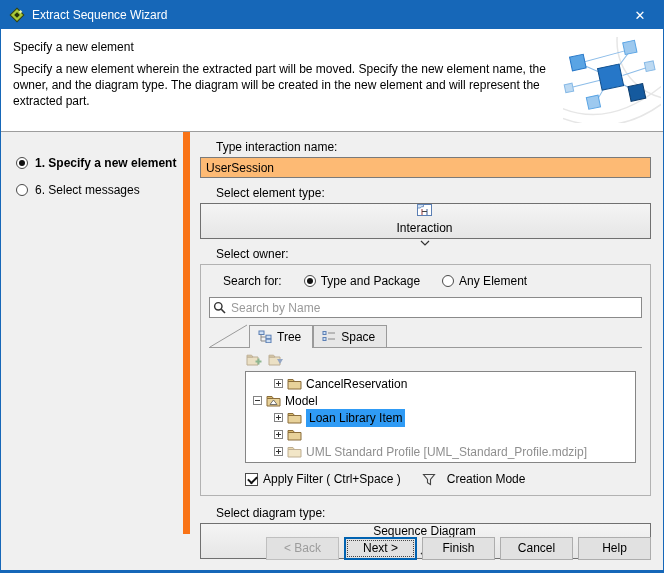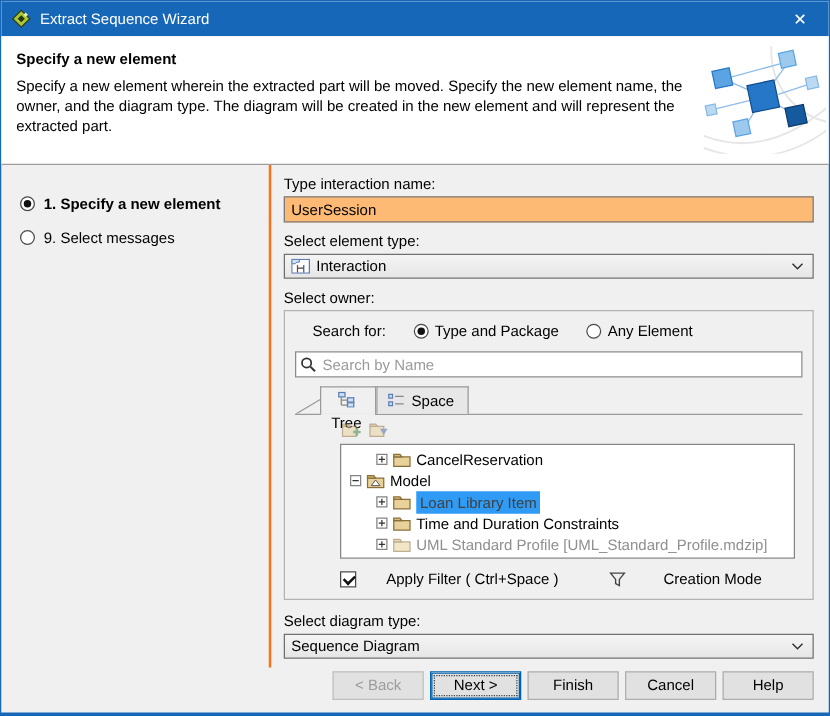--- a/index.html
+++ b/index.html
@@ -10,75 +10,75 @@
             display:flex; flex-direction:column; }
 
   
   .titlebar { height:28px; background:#1667b8; color:#fff; display:flex; align-items:center; padding-left:8px; flex:none; }
   .app-icon { width:16px; height:16px; display:inline-flex; }
   .titlebar-title { margin-left:7px; font-size:12px; }
   .close-btn { margin-left:auto; width:46px; height:28px; display:flex; align-items:center; justify-content:center; font-size:13px; cursor:default; }
 
   
   .header { position:relative; background:#fff; border-bottom:1px solid #9d9d9d; padding:11px 110px 0 12px; height:103px; flex:none; }
-  .header-title { font-weight:bold; margin-bottom:7px; }
+  .header-title { font-weight:normal; margin-bottom:7px; }
   .header-desc { width:545px; line-height:1.35; }
   .header-art { position:absolute; right:2px; top:8px; width:98px; height:86px; }
 
   
   .body { flex:1; display:flex; min-height:0; }
-  .steps-panel { width:216px; border-right:2px solid #f97316; padding:24px 0 0 15px; flex:none; }
+  .steps-panel { width:189px; border-right:7px solid #f97316; padding:24px 0 0 15px; flex:none; }
   .step-item { display:flex; align-items:center; gap:7px; margin-bottom:13px; cursor:default; }
   .step-label.bold { font-weight:bold; }
 
   .radio { width:12px; height:12px; border:1px solid #4a4a4a; border-radius:50%; background:#fff; display:inline-block; position:relative; flex:none; }
   .radio.sel::after { content:''; position:absolute; left:2px; top:2px; width:6px; height:6px; border-radius:50%; background:#111; }
 
   .content { flex:1; padding:8px 12px 0 10px; min-width:0; }
-  .field-label { margin:0 0 3px 0; }
+  .field-label { margin:0 0 3px 16px; }
   .field-label.gap { margin-top:8px; }
   .field-label.gap-lg { margin-top:10px; }
 
   .text-input { width:100%; height:21px; border:1px solid #7a7a7a; background:#fdba74; padding:0 5px; font:inherit; }
-  .combo { height:20px; border:1px solid #707070; background:linear-gradient(#f4f4f4,#e6e6e6); display:flex; align-items:center; padding:0 7px 0 5px; gap:5px; cursor:default; }
+  .combo { height:36px; border:1px solid #707070; background:linear-gradient(#f4f4f4,#e6e6e6); display:flex; align-items:center; padding:0 7px 0 5px; gap:5px; cursor:default;flex-direction:column; }
   .combo-text { flex:1; }
   .combo-arrow { flex:none; display:inline-flex; }
 
   
   .owner-group { border:1px solid #b2b2b2; margin-top:2px; padding:8px 8px 9px 8px; }
   .search-for-row { display:flex; align-items:center; gap:22px; padding-left:14px; height:16px; }
   .radio-opt { display:flex; align-items:center; gap:5px; cursor:default; }
 
   .search-wrap { position:relative; margin-top:8px; }
   .search-icon { position:absolute; left:4px; top:4px; }
   .search-input { width:100%; height:21px; border:1px solid #8a8a8a; background:#fff; padding:0 4px 0 21px; font:inherit; }
   .search-input::placeholder { color:#9a9a9a; opacity:1; }
 
   .tabs-row { display:flex; align-items:flex-end; margin-top:7px; border-bottom:1px solid #9a9a9a; padding-left:2px; position:relative; height:23px; }
   .tab-slant { position:absolute; left:0; bottom:0; }
   .tab { display:flex; align-items:center; gap:5px; padding:3px 11px 3px 8px; border:1px solid #9a9a9a; border-bottom:none; background:#e7e7e7; margin-bottom:0; height:22px; cursor:default; }
   .tab.active { background:#f0f0f0; position:relative; }
   .tab.active::after { content:''; position:absolute; left:0; right:0; bottom:-1px; height:1px; background:#f0f0f0; }
-  .tabs-row .tab:first-of-type { margin-left:18px;flex-direction:column; }
+  .tabs-row .tab:first-of-type { margin-left:38px; }
 
   .tree-toolbar { display:flex; gap:5px; margin:4px 0 0 36px; }
   .tool-icon { width:17px; height:16px; display:inline-flex; align-items:center; justify-content:center; opacity:.5; }
 
   .tree-box { border:1px solid #858585; background:#fff; margin:3px 6px 0 36px; height:92px; padding:3px 0 0 4px; overflow:hidden; }
   .tree-row { display:flex; align-items:center; height:17px; gap:4px; padding-left:3px; cursor:default; }
   .tree-indent { width:17px; flex:none; }
   .exp { width:9px; height:9px; border:1px solid #848484; background:#fff; position:relative; flex:none; }
   .exp::before { content:''; position:absolute; left:1px; top:3px; width:5px; height:1px; background:#333; }
   .exp.plus::after { content:''; position:absolute; left:3px; top:1px; width:1px; height:5px; background:#333; }
   .node-icon { flex:none; display:inline-flex; }
   .tree-label { white-space:nowrap; }
-  .tree-label.selected { background:#2f9bf5; color:#404040; padding:2px 3px; }
+  .tree-label.selected { background:#2f9bf5; color:#000000; padding:2px 3px; }
   .tree-label.muted { color:#8f8f8f; }
 
-  .filter-row { display:flex; align-items:center; gap:24px; margin:9px 0 0 36px; }
+  .filter-row { display:flex; align-items:center; gap:5px; margin:9px 0 0 36px; }
   .checkbox { width:13px; height:13px; border:1px solid #4a4a4a; background:#fff; position:relative; flex:none; cursor:default; }
   .checkbox.checked::after { content:''; position:absolute; left:2px; top:2px; width:7px; height:4px; border-left:2px solid #111; border-bottom:2px solid #111; transform:rotate(-45deg); }
   .funnel { margin-left:16px; display:inline-flex; cursor:default; }
   .creation-mode { margin-left:6px;text-align:right; }
 
   
   .button-bar { height:36px; display:flex; align-items:center; justify-content:flex-end; gap:5px; padding:0 12px 8px 0; flex:none; }
   .btn { min-width:73px; height:23px; background:#e1e1e1; border:1px solid #adadad; font:inherit; font-size:12px; cursor:default; }
   .btn.disabled { color:#9c9c9c; border-color:#bfbfbf; }
   .btn.default { border:1px solid #0062b1; box-shadow:inset 0 0 0 1px #0062b1; outline:1px dotted #444; outline-offset:-4px; }
@@ -136,21 +136,21 @@
 
   <div class="body">
 
     <div class="steps-panel">
       <div class="step-item">
         <span class="radio sel"></span>
         <span class="step-label bold">1. Specify a new element</span>
       </div>
       <div class="step-item">
         <span class="radio"></span>
-        <span class="step-label">9. Select messages</span>
+        <span class="step-label">6. Select messages</span>
       </div>
     </div>
 
     <div class="content">
 
       <div class="field-label">Type interaction name:</div>
       <input class="text-input" type="text" value="UserSession" style="">
 
       <div class="field-label gap">Select element type:</div>
       <div class="combo">
@@ -281,21 +281,20 @@
           </div>
           <div class="tree-row">
             <span class="tree-indent"></span>
             <span class="exp plus"></span>
             <span class="node-icon">
               <svg width="15" height="12" viewBox="0 0 15 12">
                 <path d="M1 3.5 V11 H14 V3.5 Z" fill="#e8d29a" stroke="#8a6d3b"></path>
                 <path d="M1 3.5 V1.5 H6 L7.5 3.5 Z" fill="#d9bb6e" stroke="#8a6d3b"></path>
               </svg>
             </span>
-            <span class="tree-label">Time and Duration Constraints</span>
           </div>
           <div class="tree-row">
             <span class="tree-indent"></span>
             <span class="exp plus"></span>
             <span class="node-icon">
               <svg width="15" height="12" viewBox="0 0 15 12" opacity="0.55">
                 <path d="M1 3.5 V11 H14 V3.5 Z" fill="#e8d29a" stroke="#8a6d3b"></path>
                 <path d="M1 3.5 V1.5 H6 L7.5 3.5 Z" fill="#d9bb6e" stroke="#8a6d3b"></path>
               </svg>
             </span>

